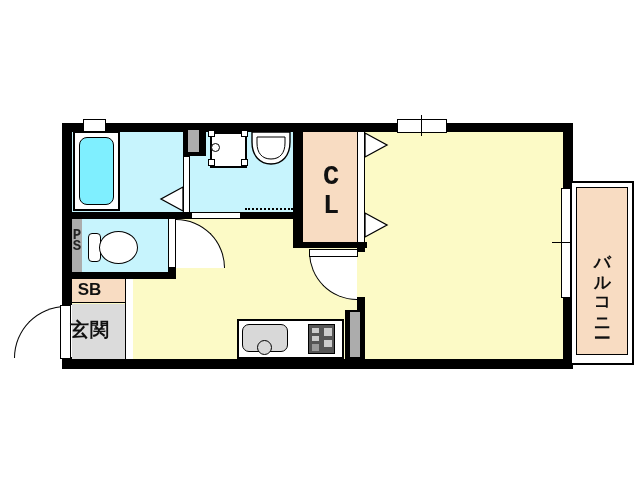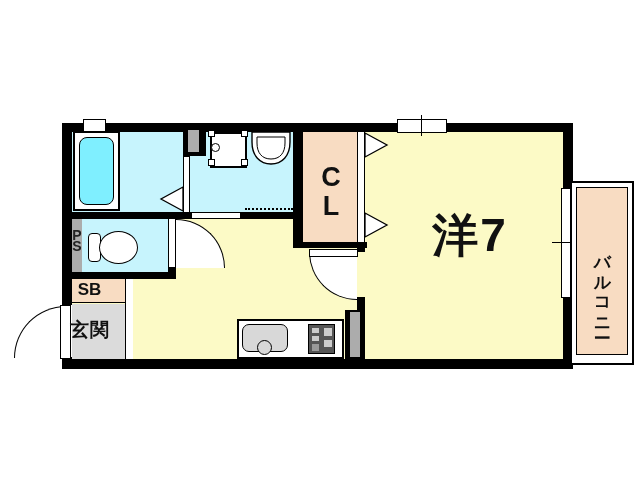--- a/index.html
+++ b/index.html
@@ -17,21 +17,21 @@
   .abs{position:absolute;box-sizing:border-box;}
   .wall{background:var(--wall-black);}
   .floor-yellow{background:var(--room-yellow);}
   .floor-cyan{background:var(--wet-cyan);}
   .floor-peach{background:var(--closet-peach);}
   .floor-gray{background:var(--entrance-gray);}
   .duct{background:var(--duct-gray);}
   .white{background:#fff;}
   .lbl{position:absolute;font-weight:bold;color:#111;text-align:center;line-height:1.05;}
   .vtext{writing-mode:vertical-rl;text-orientation:mixed;}
-  .stack{word-break:break-all;}
+  .stack{word-break:break-all;font-family:Liberation Mono, monospace;}
   svg{position:absolute;left:0;top:0;}
 </style>
 </head>
 <body>
 
 <div id="stage">
 
   <div class="abs floor-yellow" style="left:72px;top:132px;width:492px;height:228px;"></div>
   <div class="abs floor-cyan" style="left:72px;top:132px;width:223px;height:81px;"></div>
   <div class="abs floor-peach" style="left:296px;top:132px;width:61px;height:110px;"></div>
@@ -120,20 +120,19 @@
   <div class="abs white" style="left:83px;top:119px;width:23px;height:13px;border:1px solid #000;"></div>
   <div class="abs white" style="left:397px;top:119px;width:50px;height:14px;border:1px solid #000;"></div>
   <div class="abs wall" style="left:421px;top:115px;width:1px;height:21px;"></div>
   <div class="abs white" style="left:561px;top:188px;width:14px;height:110px;border:1px solid #000;"></div>
   <div class="abs wall" style="left:552px;top:242px;width:28px;height:1px;"></div>
 
   <div class="abs" style="left:570px;top:181px;width:64px;height:184px;background:#fff;border:2px solid #000;">
     <div class="abs floor-peach" style="left:4px;top:4px;width:52px;height:168px;border:1px solid #000;"></div>
   </div>
 
-  <div class="lbl" style="left:380px;top:211px;width:180px;font-size:46px;letter-spacing:2px;">洋7</div>
   <div class="lbl stack" style="left:320px;top:163px;width:22px;font-size:27px;line-height:29px;">CL</div>
   <div class="lbl vtext" style="left:593px;top:207px;height:160px;font-size:17px;letter-spacing:2px;">バルコニー</div>
   <div class="lbl" style="left:72px;top:281px;width:35px;font-size:17px;">SB</div>
   <div class="lbl" style="left:70px;top:320px;width:40px;font-size:19px;letter-spacing:1px;">玄関</div>
   <div class="lbl stack" style="left:71px;top:230px;width:12px;font-size:14px;line-height:11px;color:#222;">PS</div>
 
 </div>
 
 </body></html>

